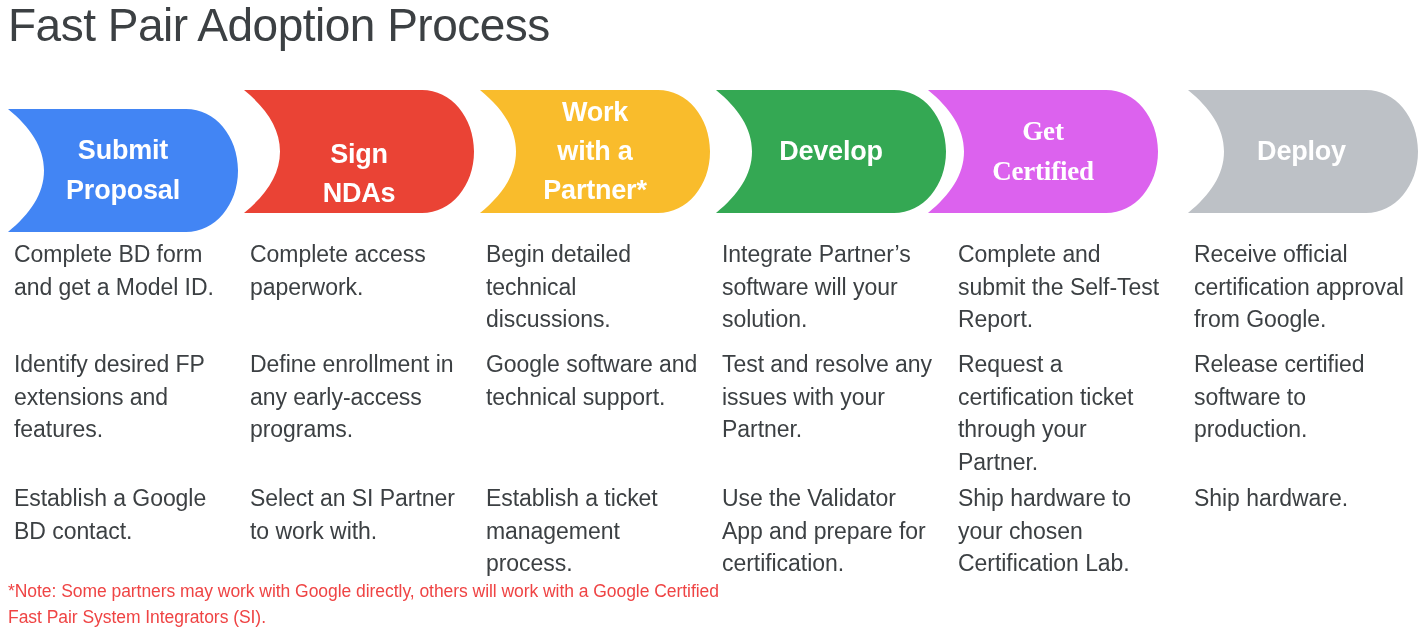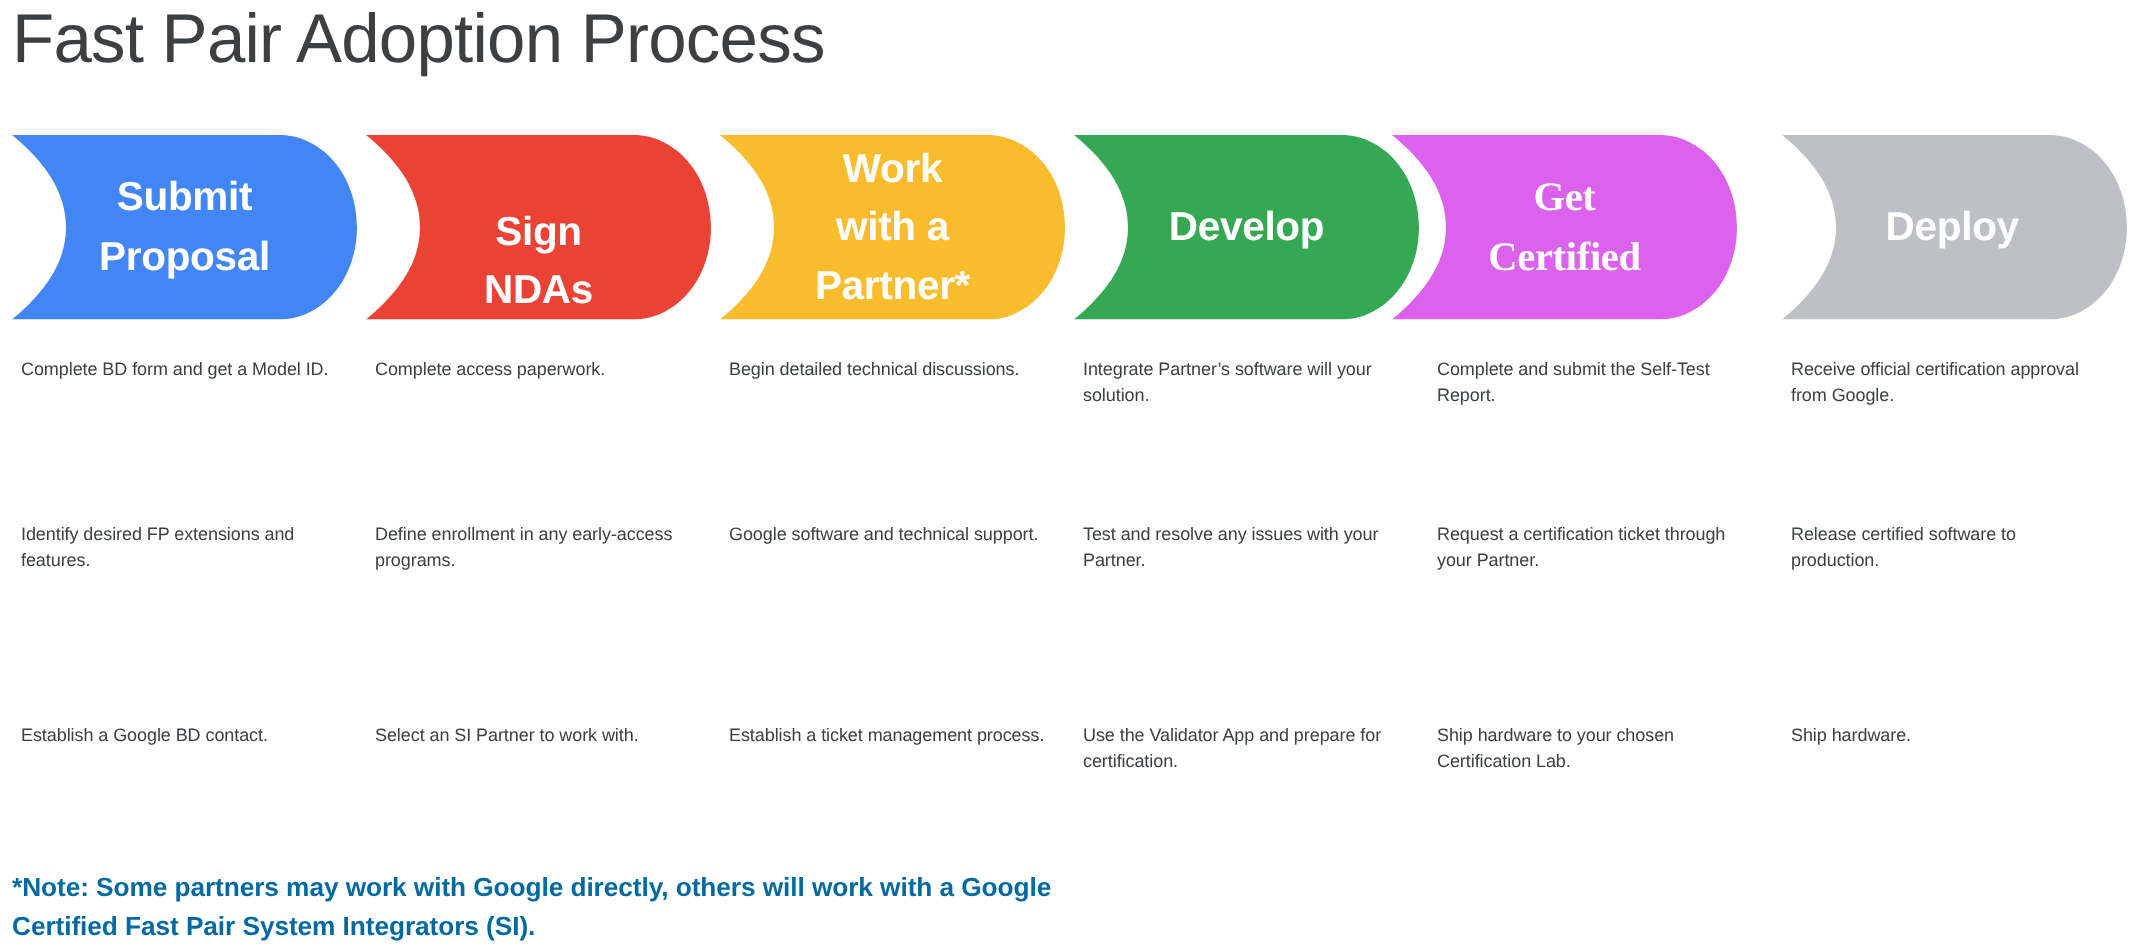--- a/index.html
+++ b/index.html
@@ -73,51 +73,50 @@
     top: 238px;
     width: 1423px;
   }
   .text-col {
     position: absolute;
     top: 0;
     width: 212px;
   }
   .text-cell {
     position: absolute;
-    font-size: 12px;
+    font-size: 23px;
     line-height: 1.42;
     color: #3c4043;
     letter-spacing: -0.05px;
     width: 212px;
   }
   .row-0 { top: 0px; }
   .row-1 { top: 110px; }
   .row-2 { top: 224px; margin-top: 20px; }
 
   
   .footnote {
     position: absolute;
     left: 8px;
     top: 578px;
     width: 720px;
     font-size: 17.5px;
     line-height: 1.5;
-    color: #0369a1;
+    color: #ef4444;
     letter-spacing: -0.05px;
-    font-weight: bold;
   }
 </style>
 </head>
 <body>
 
 <div class="page-title">Fast Pair Adoption Process</div>
 
 <div class="banner-row">
 
-  <div class="banner" style="left:0px; width:246px;">
+  <div class="banner" style="left:0px; width:246px;margin-top:19px;">
     <svg class="banner-shape" viewBox="0 0 246 123" preserveAspectRatio="none" aria-hidden="true">
       <path d="M8,0 H186 C215,0 238,27 238,61.5 C238,96 215,123 186,123 H8 C30,105 44,85 44,61.5 C44,38 30,18 8,0 Z" fill="#4285F4"></path>
     </svg>
     <span class="banner-label">Submit
 Proposal</span>
   </div>
 
   <div class="banner" style="left:236px; width:246px;align-items:flex-end;">
     <svg class="banner-shape" viewBox="0 0 246 123" preserveAspectRatio="none" aria-hidden="true">
       <path d="M8,0 H186 C215,0 238,27 238,61.5 C238,96 215,123 186,123 H8 C30,105 44,85 44,61.5 C44,38 30,18 8,0 Z" fill="#EA4335"></path>

